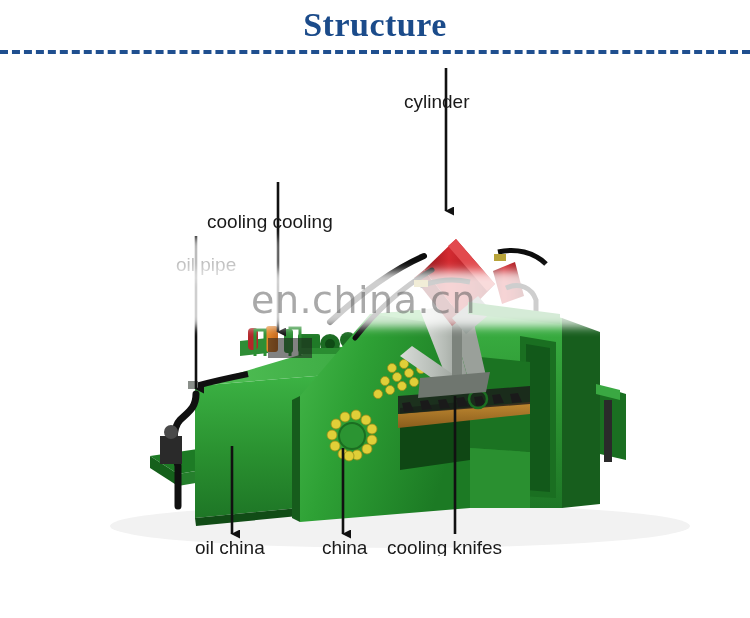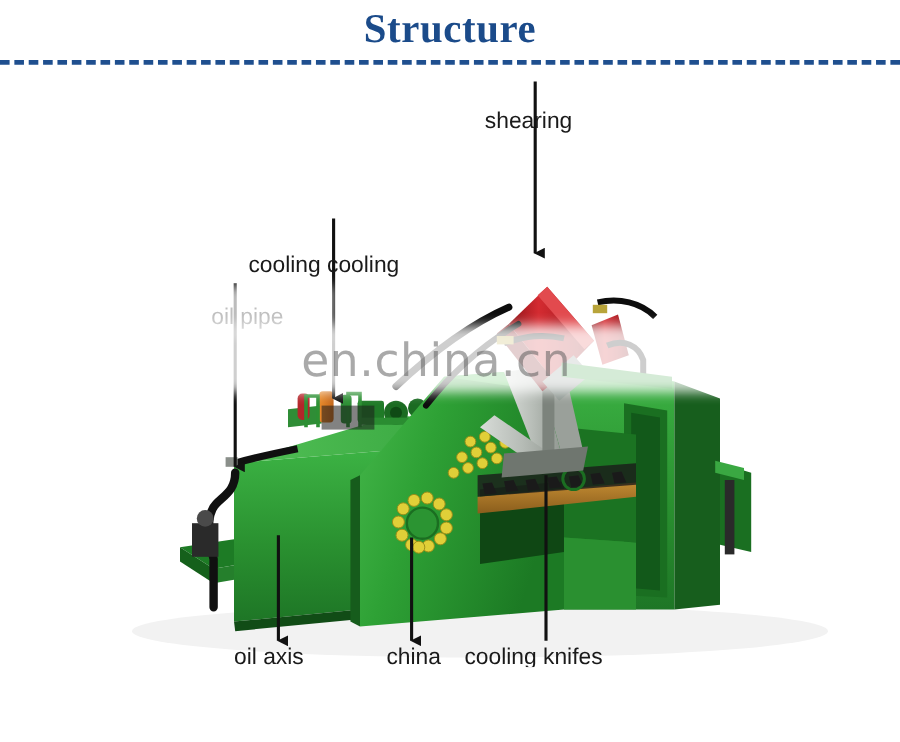--- a/index.html
+++ b/index.html
@@ -288,22 +288,22 @@
 
       <line x1="232" y1="478" x2="232" y2="390" stroke="#111111" stroke-width="2.6" marker-end="url(#arrowUp)" transform="rotate(180 232 434)"></line>
 
       <line x1="343" y1="478" x2="343" y2="392" stroke="#111111" stroke-width="2.6" marker-end="url(#arrowUp)" transform="rotate(180 343 435)"></line>
 
       <line x1="455" y1="478" x2="455" y2="340" stroke="#111111" stroke-width="2.6"></line>
     </svg>
 
     <div class="label label-oil-pipe">oil pipe</div>
     <div class="label label-cooling">cooling cooling</div>
-    <div class="label label-cylinder">shearing</div>
-    <div class="label label-oil-tank">oil axis</div>
+    <div class="label label-cylinder">cylinder</div>
+    <div class="label label-oil-tank">oil china</div>
     <div class="label label-axis">china</div>
     <div class="label label-shearing">cooling knifes</div>
 
     <div class="wm-band2"></div>
     <div class="wm-band"></div>
     <div class="watermark">en.china.cn</div>
 
   </div>
 </div>
 

